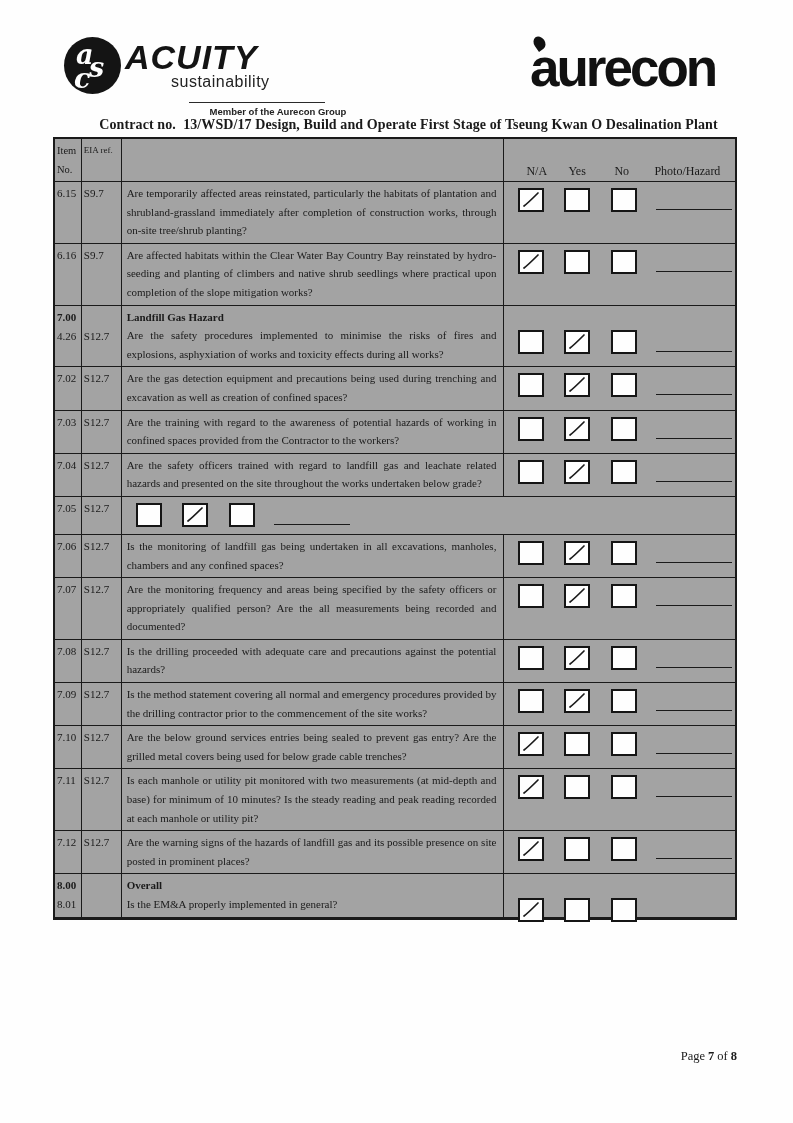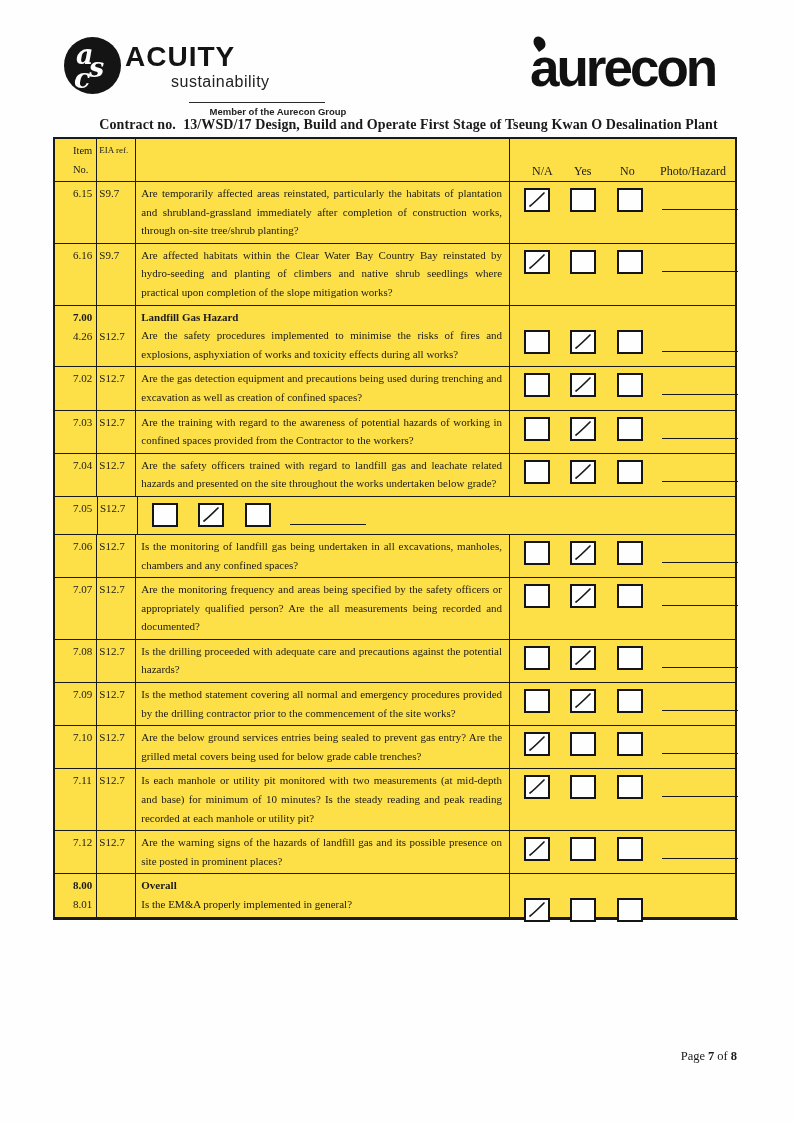--- a/index.html
+++ b/index.html
@@ -10,38 +10,38 @@
     margin: 0 auto;
     background: #fefefe;
     color: #1a1a1a;
     font-family: "Liberation Serif", serif;
     overflow: hidden;
   }
   
   .logo-acuity { position: absolute; left: 63px; top: 36px; width: 210px; }
   .monogram { position: absolute; left: 0; top: 0; }
   .acuity-text { position: absolute; left: 62px; top: 6px; font-family: "Liberation Sans", sans-serif; }
-  .acuity-name { font-size: 28px; font-weight: bold; letter-spacing: 1px; color: #141414; line-height: 30px; }
+  .acuity-name { font-size: 34px; font-weight: bold; letter-spacing: 1px; color: #141414; line-height: 30px; font-style: italic; }
   .acuity-tagline { font-size: 16px; color: #222; padding-left: 46px; line-height: 20px; letter-spacing: .5px; }
   .acuity-rule { position: absolute; left: 64px; top: 60px; width: 136px; border-bottom: 1.5px solid #2a2a2a; }
   .member-note { position: absolute; left: 64px; top: 64px; width: 140px; text-align: center;
     font-family: "Liberation Sans", sans-serif; font-size: 9.5px; font-weight: bold; color: #222; white-space: nowrap; margin-left: 19px; }
   .logo-aurecon { position: absolute; left: 508px; top: 30px; width: 230px; height: 70px;
     font-family: "Liberation Sans", sans-serif; }
   .aurecon-word { position: absolute; left: 22px; top: 10px; font-size: 53px; font-weight: bold;
     letter-spacing: -3px; color: #111; line-height: 56px; }
   .aurecon-drop { position: absolute; left: 26px; top: 6px; width: 11px; height: 14px; background: #111;
     border-radius: 50% 50% 50% 0; transform: rotate(-35deg); }
   
   .doc-title { position: absolute; left: 12px; top: 117px; width: 100%; text-align: center;
     font-size: 14px; font-weight: bold; white-space: pre; letter-spacing: .1px; }
   
   .checklist { position: absolute; left: 53px; top: 137px; width: 684px;
     border: 2px solid #1a1a1a; font-size: 11px; }
-  .trow, .thead { display: flex; border-bottom: 1.8px solid #1a1a1a; background: #fde047; padding-left: 16px; }
+  .trow, .thead { display: flex; border-bottom: 1.8px solid #1a1a1a; background: #a3a3a3; }
   .checklist > div:last-child { border-bottom: none; }
   .cell { min-height: 100%; }
   .c-item { width: 27px; border-right: 1.2px solid #1a1a1a; padding: 2px 1px 2px 2px; line-height: 19px; }
   .c-eia  { width: 40px; border-right: 1.2px solid #1a1a1a; padding: 2px 2px; line-height: 19px; }
   .c-q    { width: 385px; border-right: 1.8px solid #1a1a1a; padding: 2px 7px 3px 5px;
             line-height: 18.6px; text-align: justify; }
   .c-check{ width: 232px; position: relative; }
   .thead { height: 43px; }
   .thead .c-item { display: flex; flex-direction: column; justify-content: space-between; font-size: 10.5px; }
   .thead .c-eia { font-size: 9px; }

